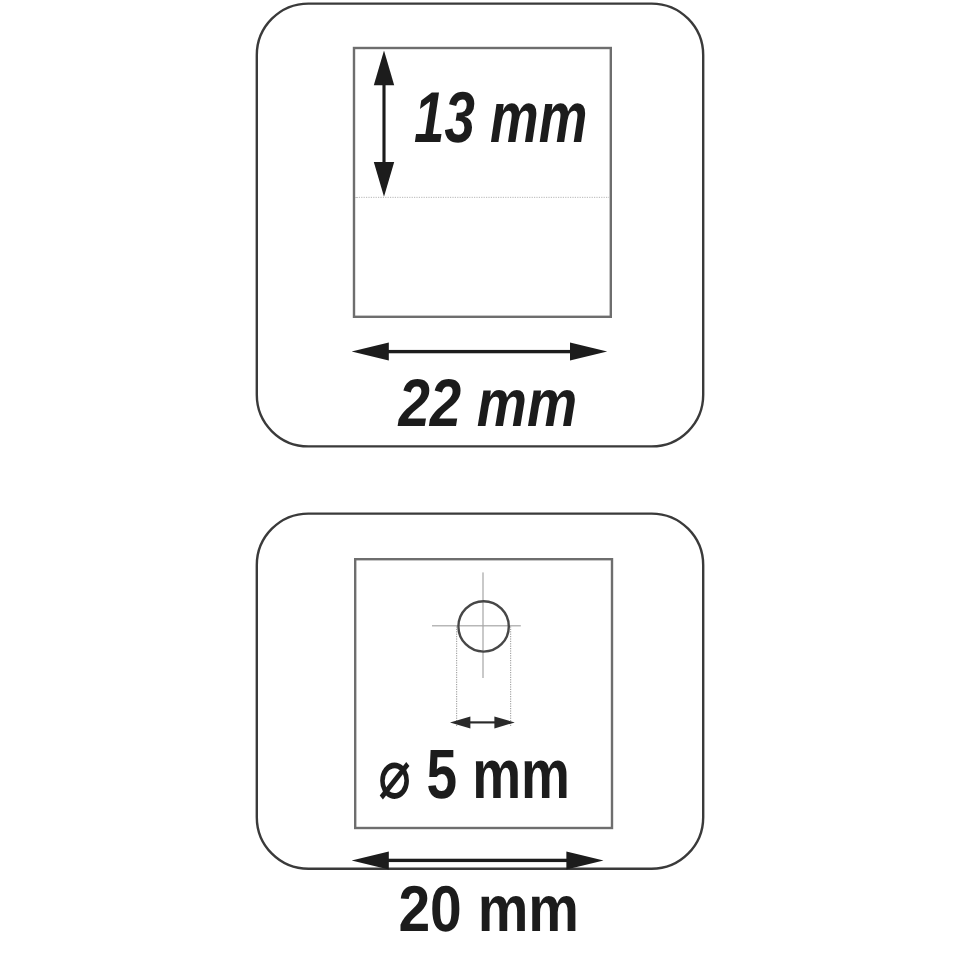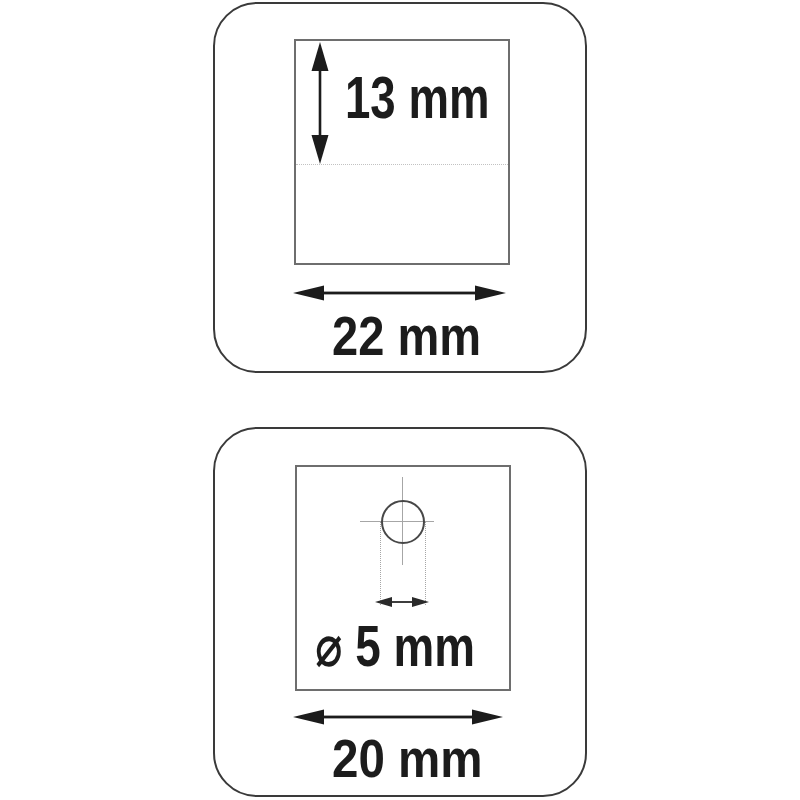--- a/index.html
+++ b/index.html
@@ -7,22 +7,22 @@
     position:relative;width:800px;height:800px;overflow:hidden;
     background:var(--background,#ffffff);
     font-family:"Liberation Sans","DejaVu Sans",sans-serif;
   }
   .panel{
     position:absolute;left:213px;width:374px;
     border:2px solid var(--panel-border,#3a3a3a);
     border-radius:44px;background:var(--background,#ffffff);
     box-sizing:border-box;
   }
-  .panel-top{top:2px;height:371px;}
-  .panel-bottom{top:427px;height:370px;}
+  .panel-top{top:2px;height:371px;font-style:italic;}
+  .panel-bottom{top:427px;height:298px;}
   .inner{position:absolute;inset:2px;}
   .sq{
     position:absolute;box-sizing:border-box;
     border:2px solid var(--square-border,#6e6e6e);
     background:transparent;
   }
   .sq-top{left:77px;top:33px;width:216px;height:226px;}
   .sq-bottom{left:78px;top:34px;width:216px;height:226px;}
   .dash-line{
     position:absolute;left:0;right:0;top:123px;height:0;

